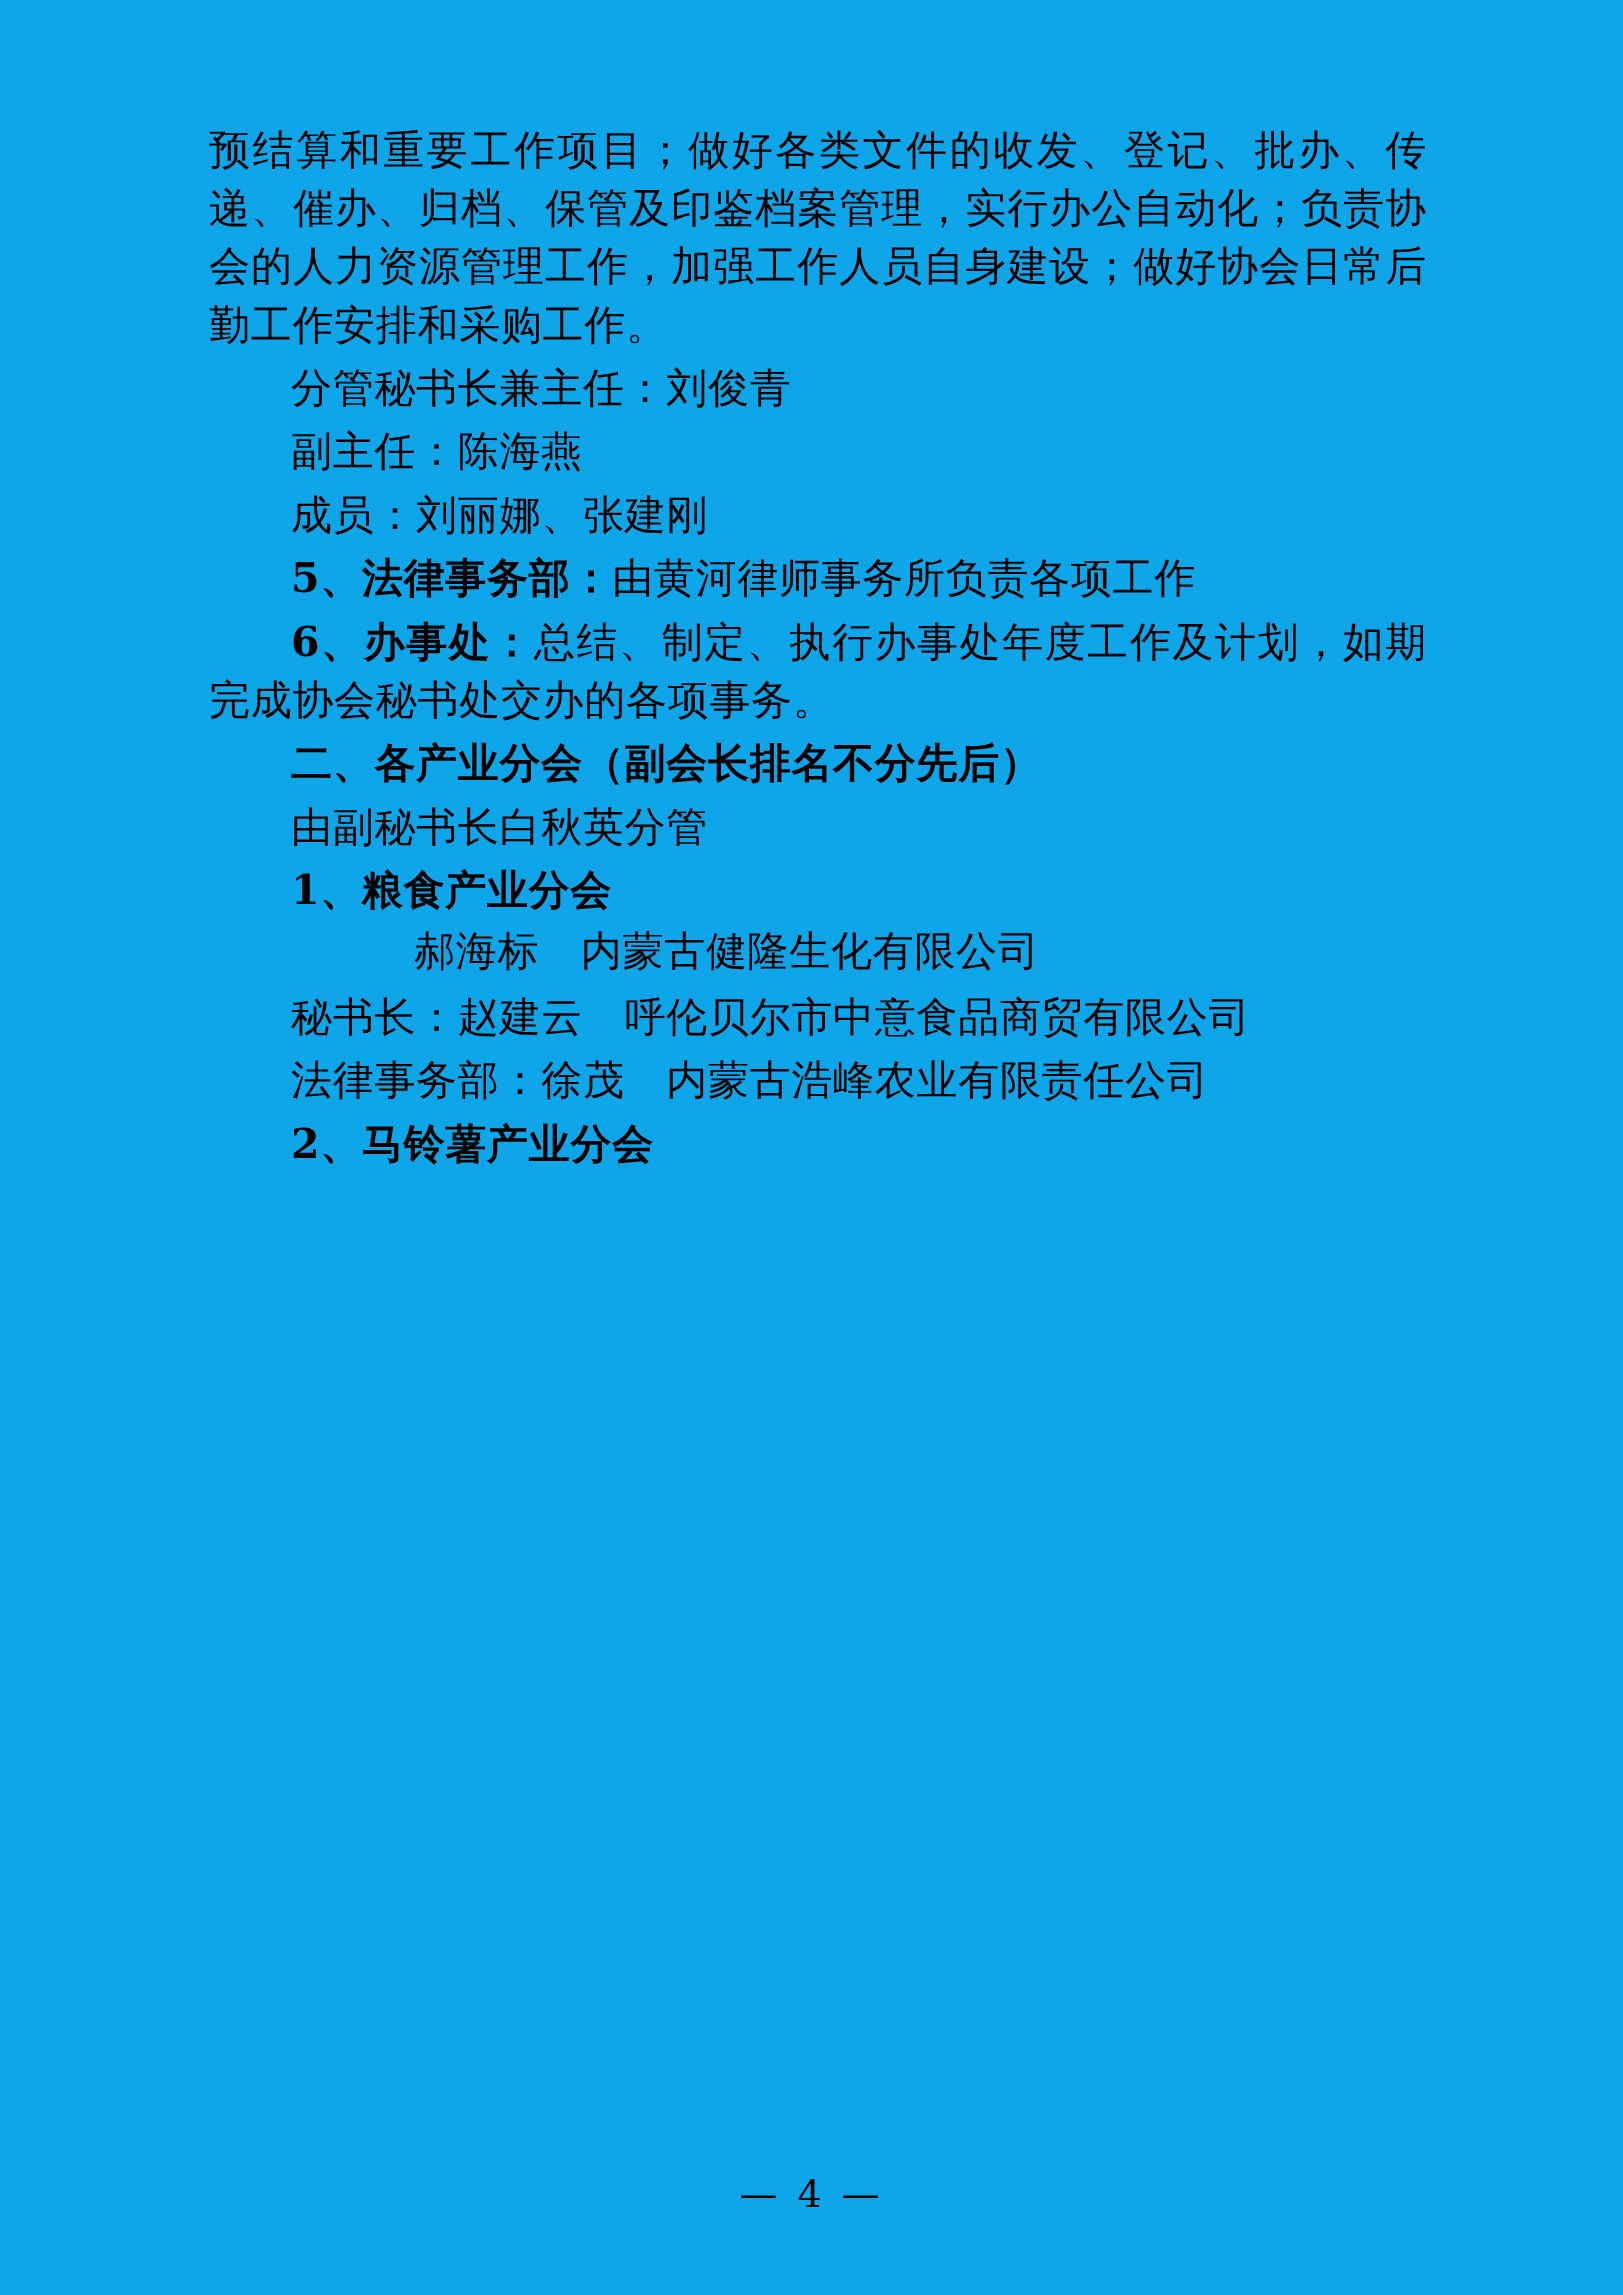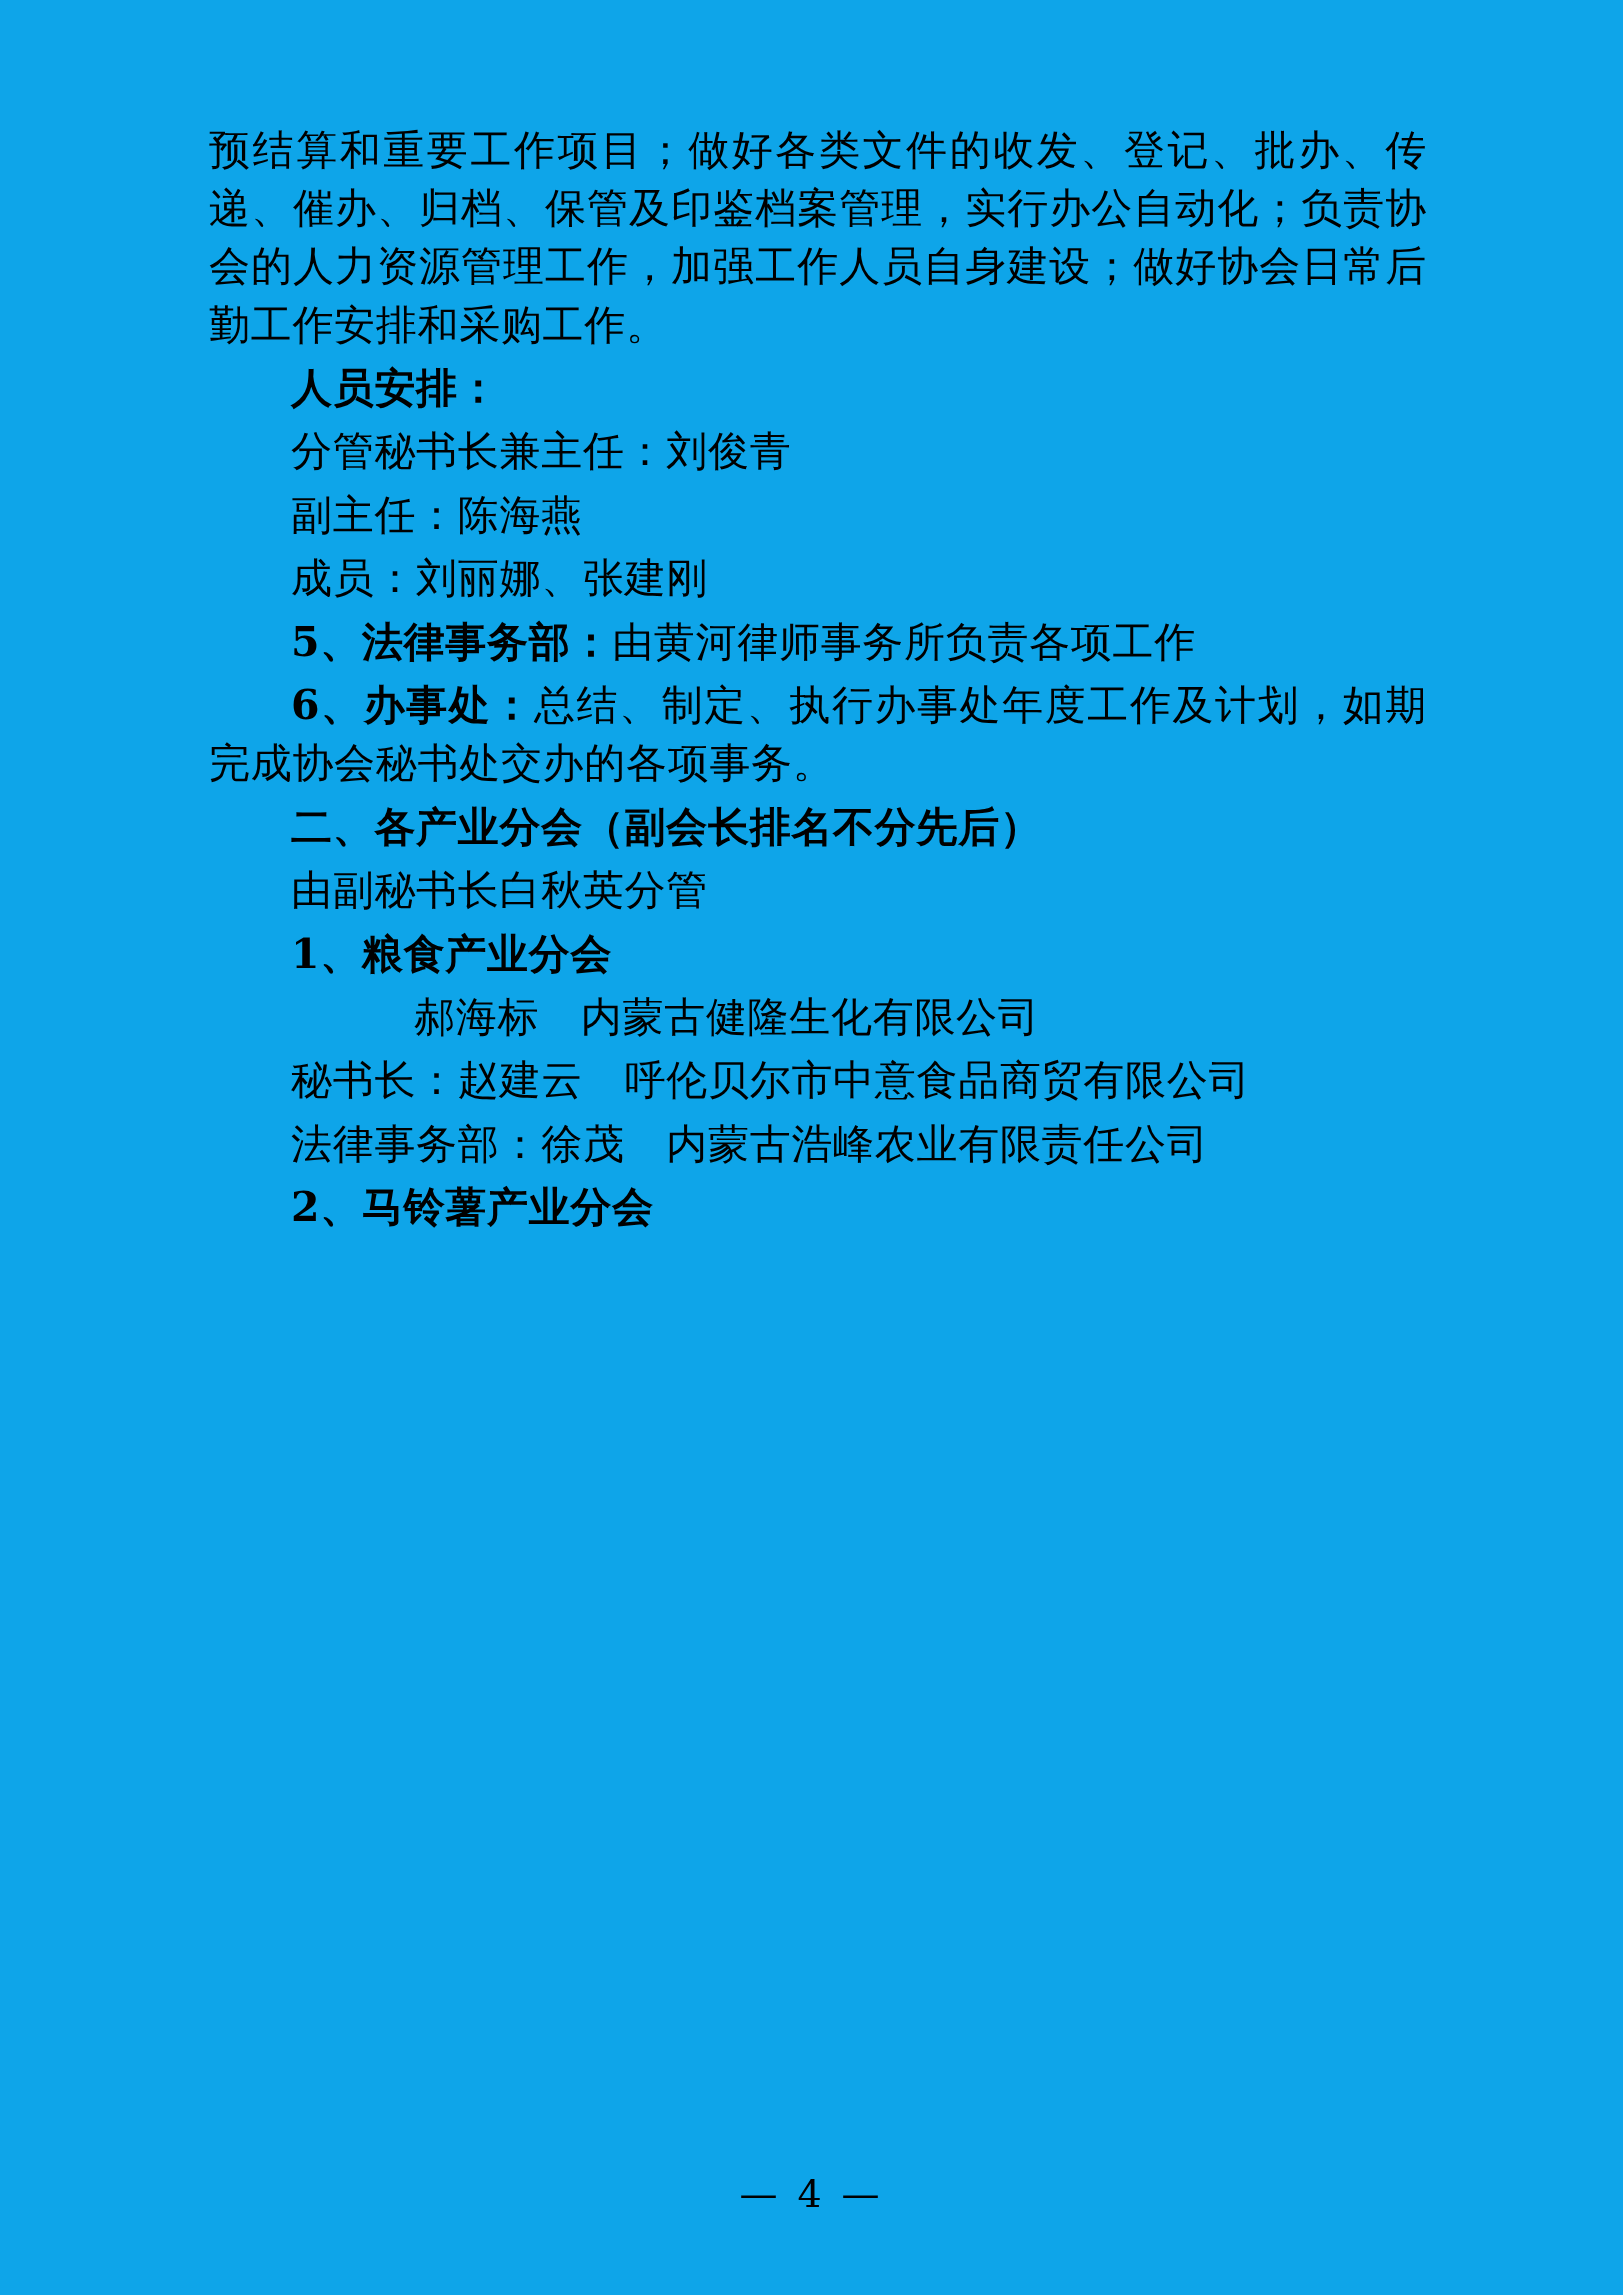--- a/index.html
+++ b/index.html
@@ -37,20 +37,21 @@
   .bold {
     font-weight: bold;
   }
   .hang {
     padding-left: 2em;
     white-space: pre;
   }
   .hang2 {
     padding-left: 5.0em;
     white-space: pre;
+    font-family: Liberation Mono, monospace;
   }
   .hang3 {
     padding-left: 7.6em;
     white-space: pre;
   }
   .sec-head {
     text-indent: 2em;
     font-weight: bold;
     margin: 0 0 5.2px 0;
   }
@@ -65,21 +66,20 @@
   }
 </style>
 </head>
 <body>
 
 <div class="page">
   <div class="doc-body">
 
     <p class="para">预结算和重要工作项目；做好各类文件的收发、登记、批办、传递、催办、归档、保管及印鉴档案管理，实行办公自动化；负责协会的人力资源管理工作，加强工作人员自身建设；做好协会日常后勤工作安排和采购工作。</p>
 
-    <p class="para indent bold">人员安排：</p>
 
     <p class="para hang">分管秘书长兼主任：刘俊青</p>
     <p class="para hang">副主任：陈海燕</p>
     <p class="para hang">成员：刘丽娜、张建刚</p>
 
     <p class="para indent"><span class="bold">5、法律事务部：</span><span>由黄河律师事务所负责各项工作</span></p>
 
     <p class="para indent"><span class="bold">6、办事处：</span><span>总结、制定、执行办事处年度工作及计划，如期完成协会秘书处交办的各项事务。</span></p>
 
     <p class="sec-head">二、各产业分会（副会长排名不分先后）</p>

